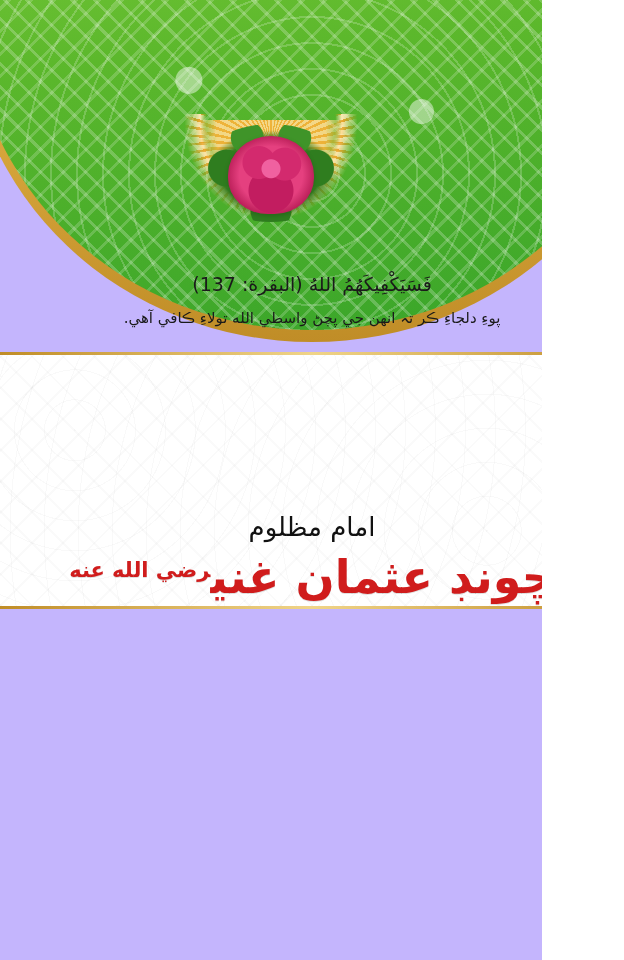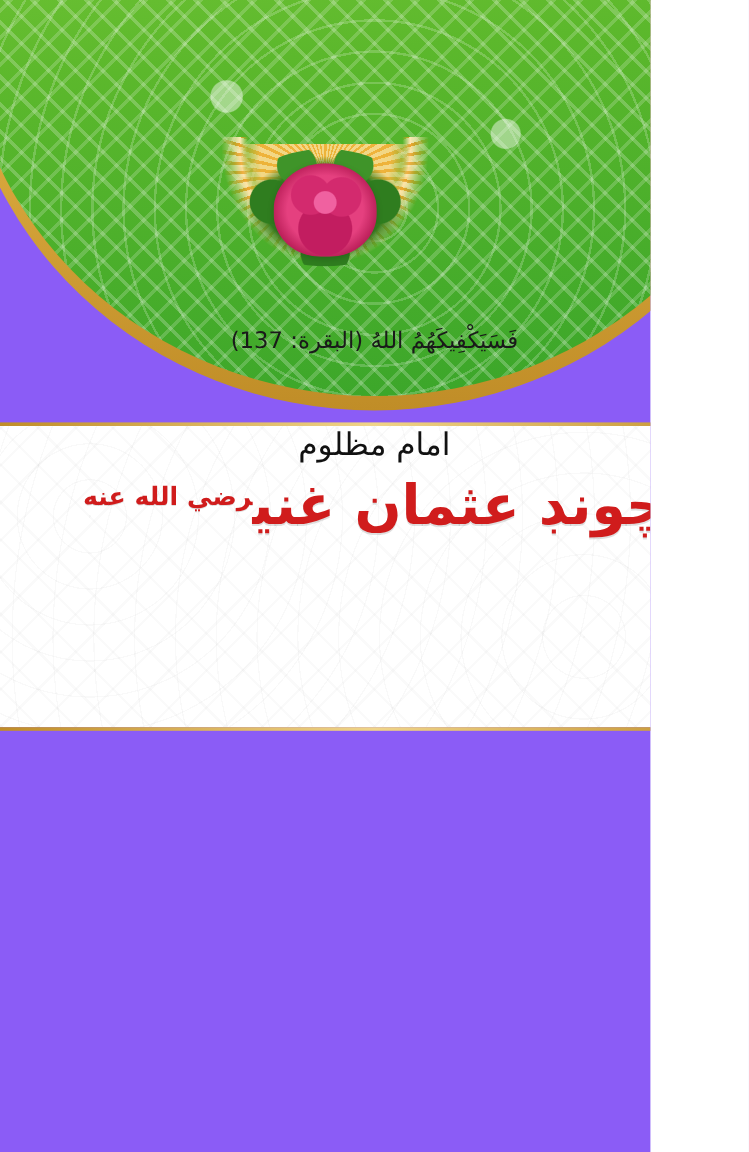--- a/index.html
+++ b/index.html
@@ -11,21 +11,21 @@
     width: 624px;
     height: 960px;
     font-family: "DejaVu Sans", sans-serif;
     overflow: hidden;
   }
 
   .cover {
     position: relative;
     width: 542px;
     height: 960px;
-    background: #8b5cf6;
+    background: #c4b5fd;
     overflow: hidden;
   }
 
   
   .top-band {
     position: absolute;
     left: 0; top: 0;
     width: 624px;
     height: 352px;
     overflow: hidden;
@@ -172,21 +172,21 @@
     height: 251px;
     background:
       repeating-linear-gradient(45deg, rgba(0,0,0,0.020) 0 2px, rgba(0,0,0,0) 2px 22px),
       repeating-linear-gradient(-45deg, rgba(0,0,0,0.018) 0 2px, rgba(0,0,0,0) 2px 22px),
       repeating-radial-gradient(circle at 12% 30%, rgba(0,0,0,0.025) 0 1px, rgba(0,0,0,0) 1px 30px),
       repeating-radial-gradient(circle at 78% 70%, rgba(0,0,0,0.025) 0 1px, rgba(0,0,0,0) 1px 34px),
       #ffffff;
     display: flex;
     flex-direction: column;
     align-items: center;
-    justify-content: flex-start;
+    justify-content: flex-end;
     z-index: 5;
   }
   .title-kicker {
     font-size: 26px;
     color: #111111;
     direction: rtl;
     margin-bottom: 4px;
     line-height: 1.3;
   }
   .title-main {
@@ -267,20 +267,21 @@
 
   <div class="medallion">
     <div class="filigree-outer"></div>
     <div class="filigree"></div>
     <div class="leaves"></div>
     <div class="rose"></div>
   </div>
 
   <div class="ayah-block">
     <div class="ayah-line">فَسَيَكْفِيكَهُمُ اللهُ (البقرة: 137)</div>
+    <div class="ayah-trans">پوءِ دلجاءِ ڪر تہ انھن جي پچڻ واسطي الله تولاءِ ڪافي آھي.</div>
   </div>
 
   <div class="gold-rule rule-top"></div>
 
   <div class="title-panel">
     <div class="title-kicker">امام مظلوم</div>
     <div class="title-main">
       <span>چونڊ عثمان غني</span><span class="title-honorific">رضي الله عنه</span>
     </div>
   </div>

